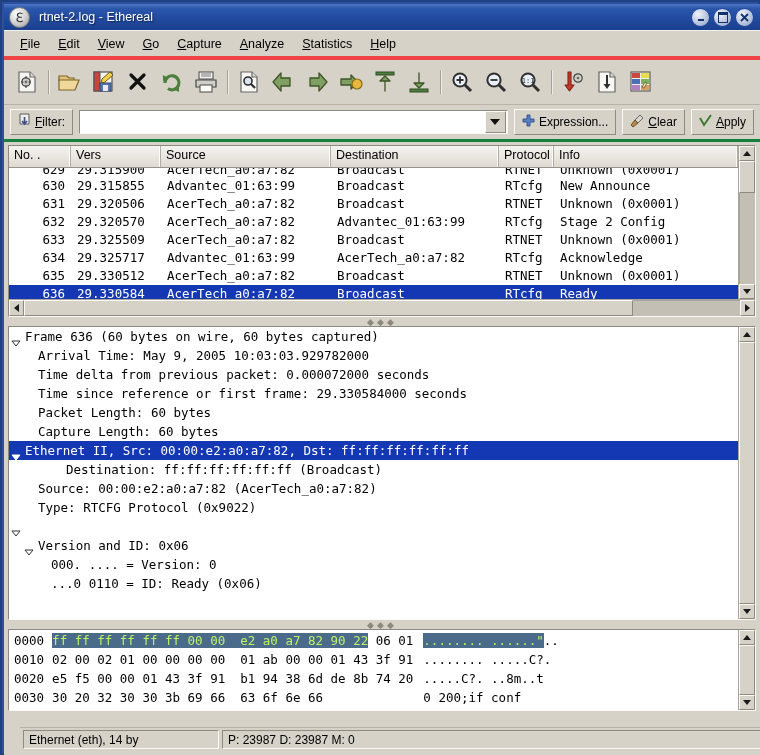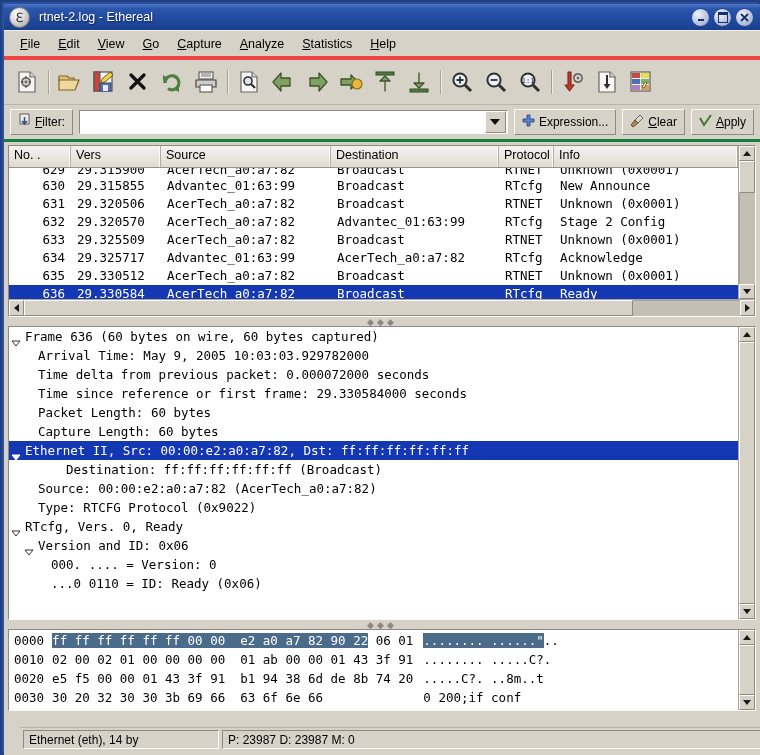--- a/index.html
+++ b/index.html
@@ -178,21 +178,21 @@
   .hex-wrap{
     margin:0 4px;height:82px;background:#fff;
     border:1px solid;border-color:#8e8a80 #fbfaf7 #fbfaf7 #8e8a80;
     display:flex;box-sizing:border-box;overflow:hidden;
   }
   .hex-main{flex:1;min-width:0;overflow:hidden;font-family:"DejaVu Sans Mono",monospace;padding-top:1px;}
   .hrow{height:19px;line-height:19px;font-size:12.5px;white-space:pre;display:flex;}
   .h-off{padding-left:5px;color:#000;}
   .h-bytes{margin-left:8px;color:#000;}
   .h-ascii{margin-left:10px;color:#000;}
-  .hl{background:#4a6b8a;color:#ffffff;}
+  .hl{background:#4a6b8a;color:#bef264;}
 
   
   .statusbar{
     position:absolute;left:18px;bottom:2px;width:756px;height:24px;
     display:flex;align-items:center;background:#d6d2c8;
     border-top:1px solid #b9b4a8;box-sizing:border-box;padding:0 3px;
   }
   .sb-cell{
     height:19px;display:flex;align-items:center;padding:0 5px;
     border:1px solid;border-color:#8e8a80 #fbfaf7 #fbfaf7 #8e8a80;
@@ -592,21 +592,20 @@
               <div class="exp"></div>
               <div style="padding-left: 3px;">Type: RTCFG Protocol (0x9022)</div>
             </div>
             <div class="drow">
               <div style="width: 0px; flex: 0 0 0px;"></div>
               <div class="exp">
                 <div style="position: relative; width: 10px; height: 7px;"><svg width="10" height="7" viewBox="0 0 10 7">
                     <path d="M1 1h8l-4 5z" fill="#ffffff" stroke="#333" stroke-width="1"></path>
                   </svg></div>
               </div>
-              <div style="padding-left: 3px;">RTcfg, Vers. 0, Ready</div>
             </div>
             <div class="drow">
               <div style="width: 13px; flex: 0 0 13px;"></div>
               <div class="exp">
                 <div style="position: relative; width: 10px; height: 7px;"><svg width="10" height="7" viewBox="0 0 10 7">
                     <path d="M1 1h8l-4 5z" fill="#ffffff" stroke="#333" stroke-width="1"></path>
                   </svg></div>
               </div>
               <div style="padding-left: 3px;">Version and ID: 0x06</div>
             </div>

